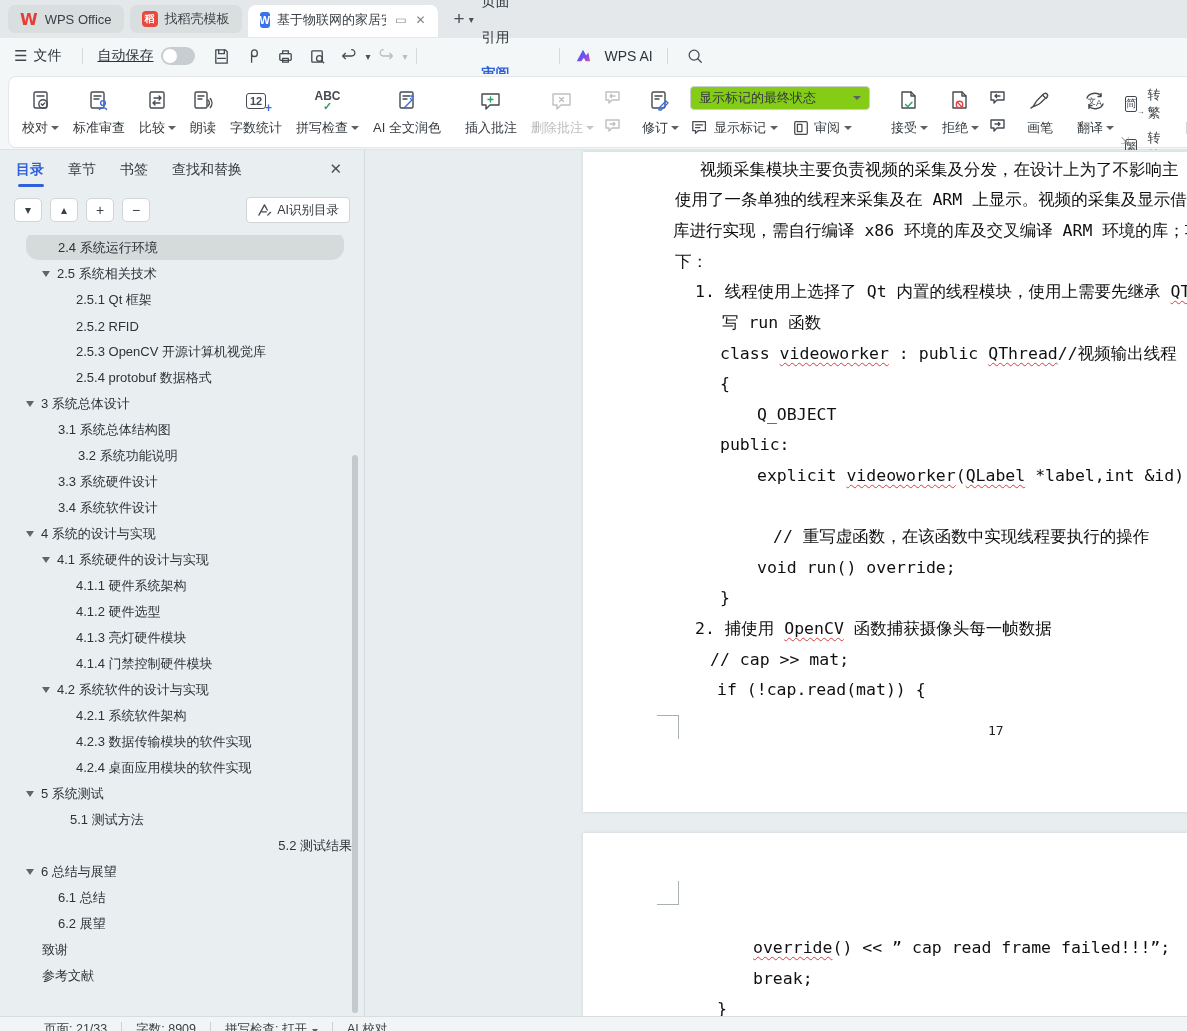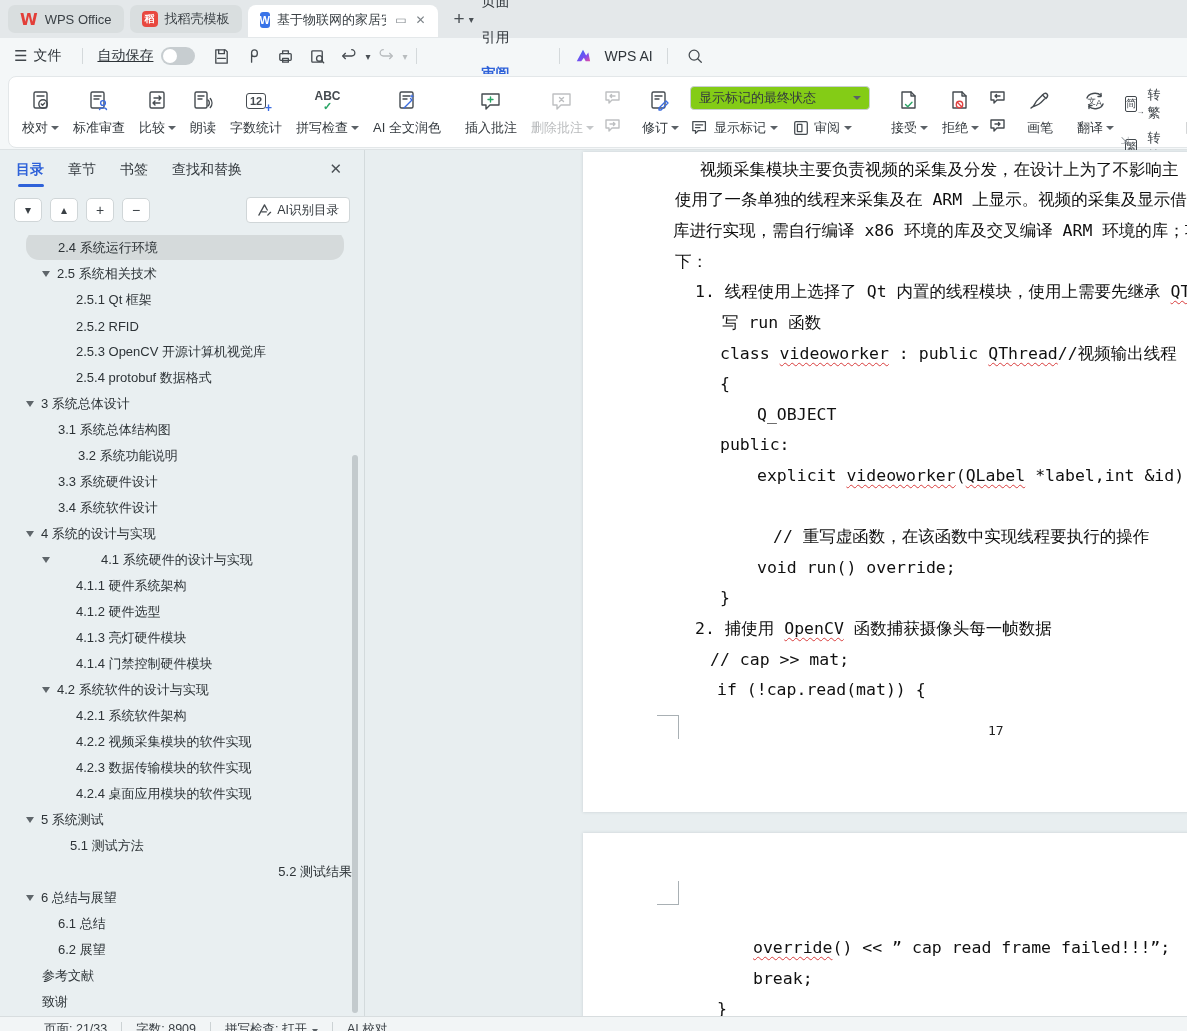--- a/index.html
+++ b/index.html
@@ -515,21 +515,21 @@
           <span>3.3 系统硬件设计</span>
         </div>
         <div class="tocrow" style="padding-left: 42px;">
           <span style="display: inline-block; width: 16px;"></span>
           <span>3.4 系统软件设计</span>
         </div>
         <div class="tocrow" style="padding-left: 26px;">
           <span class="tarrow"></span>
           <span>4 系统的设计与实现</span>
         </div>
-        <div class="tocrow" style="padding-left: 42px; gap: 44px;">
+        <div class="tocrow" style="padding-left: 42px;">
           <span class="tarrow"></span>
           <span>4.1 系统硬件的设计与实现</span>
         </div>
         <div class="tocrow" style="padding-left: 76px;">
           <span>4.1.1 硬件系统架构</span>
         </div>
         <div class="tocrow" style="padding-left: 76px;">
           <span>4.1.2 硬件选型</span>
         </div>
         <div class="tocrow" style="padding-left: 76px;">
@@ -537,23 +537,20 @@
         </div>
         <div class="tocrow" style="padding-left: 76px;">
           <span>4.1.4 门禁控制硬件模块</span>
         </div>
         <div class="tocrow" style="padding-left: 42px;">
           <span class="tarrow"></span>
           <span>4.2 系统软件的设计与实现</span>
         </div>
         <div class="tocrow" style="padding-left: 76px;">
           <span>4.2.1 系统软件架构</span>
-        </div>
-        <div class="tocrow" style="padding-left: 76px;">
-          <span>4.2.2 视频采集模块的软件实现</span>
         </div>
         <div class="tocrow" style="padding-left: 76px;">
           <span>4.2.3 数据传输模块的软件实现</span>
         </div>
         <div class="tocrow" style="padding-left: 76px;">
           <span>4.2.4 桌面应用模块的软件实现</span>
         </div>
         <div class="tocrow" style="padding-left: 26px;">
           <span class="tarrow"></span>
           <span>5 系统测试</span>
@@ -573,25 +570,25 @@
         <div class="tocrow" style="padding-left: 42px;">
           <span style="display: inline-block; width: 16px;"></span>
           <span>6.1 总结</span>
         </div>
         <div class="tocrow" style="padding-left: 42px;">
           <span style="display: inline-block; width: 16px;"></span>
           <span>6.2 展望</span>
         </div>
         <div class="tocrow" style="padding-left: 26px;">
           <span style="display: inline-block; width: 16px;"></span>
+          <span>致谢</span>
+        </div>
+        <div class="tocrow" style="padding-left: 26px;">
+          <span style="display: inline-block; width: 16px;"></span>
           <span>参考文献</span>
-        </div>
-        <div class="tocrow" style="padding-left: 26px;">
-          <span style="display: inline-block; width: 16px;"></span>
-          <span>致谢</span>
         </div>
       </div>
     <div class="sb-scroll"></div>
   </aside>
 
   <div class="canvas">
     <div class="page p17" id="page17">
       <span class="corner-tr" style="left:74px; top:563px;"></span>
       <span class="pagenum" style="left:405px; top:571px;">17</span>
     <div class="docline" style="left: 117px; top: 6px;"><span>视频采集模块主要负责视频的采集及分发，在设计上为了不影响主</span></div>

